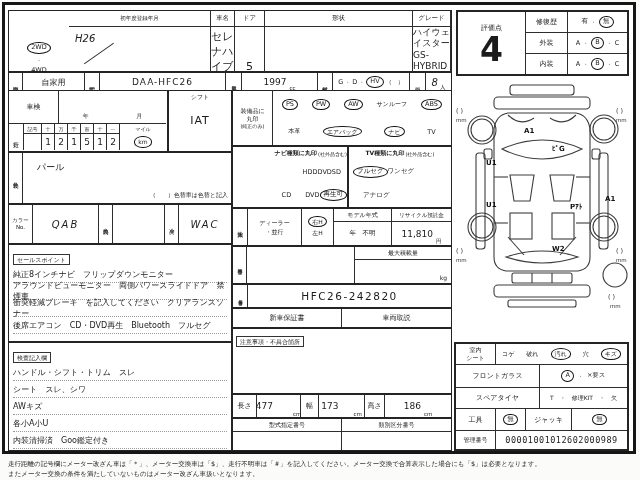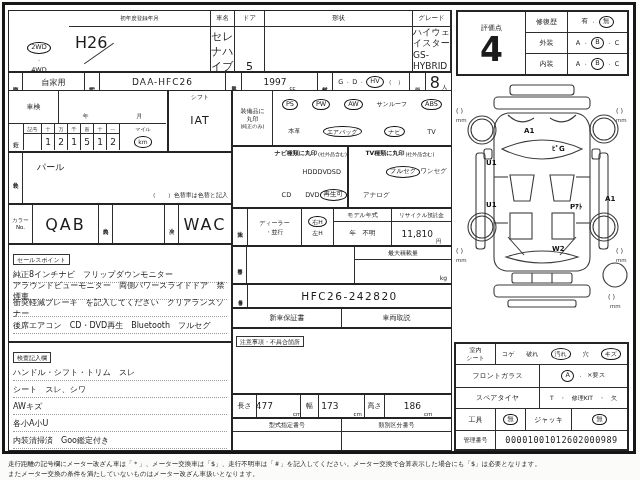--- a/index.html
+++ b/index.html
@@ -22,21 +22,21 @@
   .br { border-right:1px solid #2d2d2d; }
   .bb { border-bottom:1px solid #2d2d2d; }
   .v { writing-mode:vertical-rl; text-orientation:upright; line-height:1; }
   .t5  { font-size:5px; }
   .t55 { font-size:5.5px; }
   .t6  { font-size:6px; }
   .t65 { font-size:6.5px; }
   .t7  { font-size:7px; }
   .t8  { font-size:8px; }
   .t9  { font-size:9px; }
-  .t10 { font-size:16px; }
+  .t10 { font-size:10px;font-style:italic; }
   .t11 { font-size:11px; }
   .circ {
     display:inline-block; border:1.3px solid #111; border-radius:50%;
     padding:1px 3px; line-height:1.2;
   }
   .dotline { border-bottom:1px dotted #9a9a9a; display:flex; align-items:center; }
   .tag { display:inline-block; border:1px solid #333; font-size:6px; padding:0 3px; line-height:1.5; }
   .slash { position:absolute; width:36px; height:1.2px; background:#333; transform:rotate(-35deg); }
   svg text.mark { font-size:7px; font-weight:bold; fill:#111; }
   svg text.brk  { font-size:6.5px; fill:#333; }
@@ -205,21 +205,21 @@
           <span class="t65 circ">再生可</span>
       </span>
     </div>
   </div>
 
   <div class="box col" style="left:343px;top:141px;width:104px;height:62px;">
     <div class="cell" style="height:13px;gap:1px;">
       <span class="t6" style="font-weight:bold;">TV種類に丸印</span>
       <span class="t5">(社外品含む)</span>
     </div>
-    <div class="cell" style="flex:1;justify-content:flex-end;padding:0 4px;">
+    <div class="cell" style="flex:1;justify-content:flex-start;padding:0 4px;">
       <span class="t65 circ">フルセグ</span>
       <span class="t65">ワンセグ</span>
     </div>
     <div class="cell" style="flex:1;justify-content:flex-start;padding-left:14px;">
       <span class="t65">アナログ</span>
     </div>
   </div>
 
   <div class="box" style="left:3px;top:147px;width:224px;height:52px;display:flex;">
     <div class="cell br" style="width:14px;">

